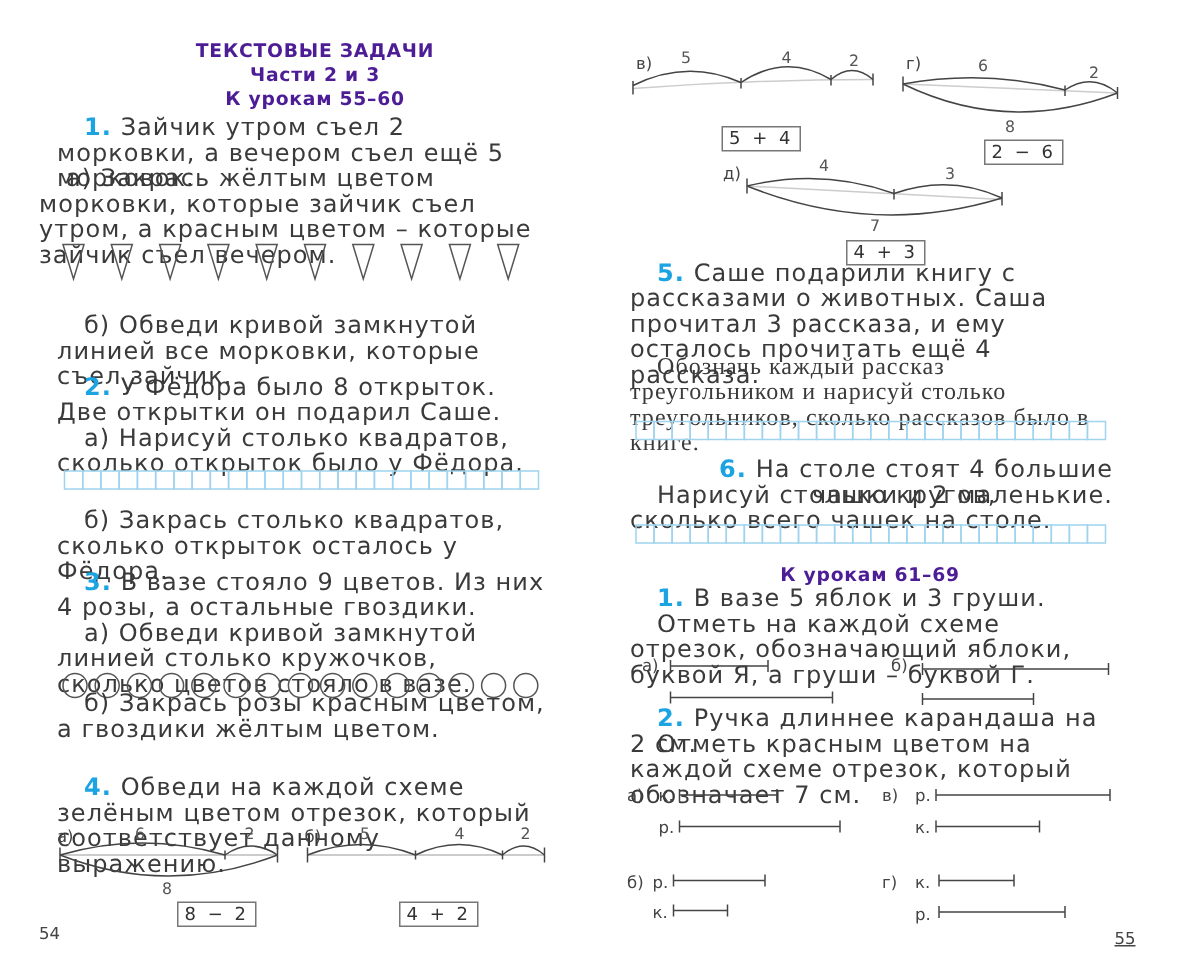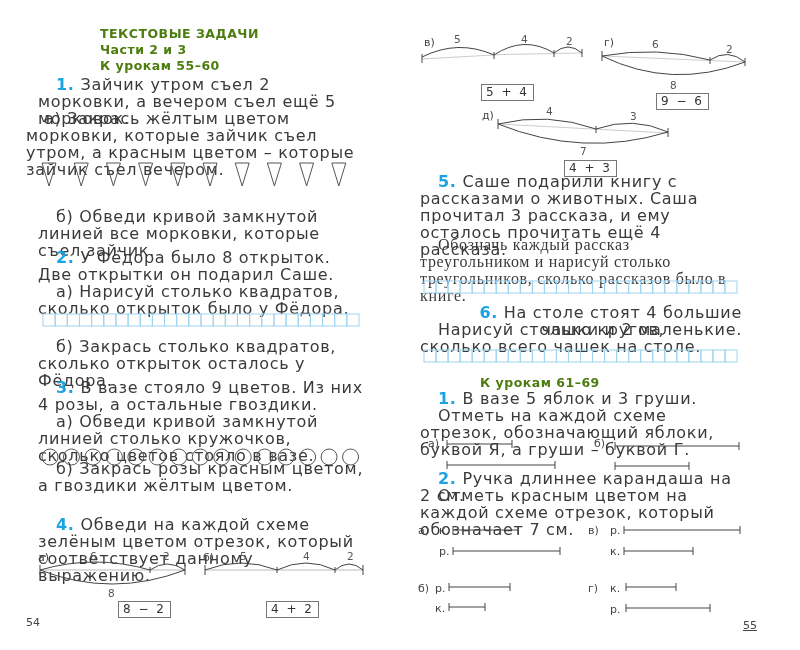--- a/index.html
+++ b/index.html
@@ -1,18 +1,18 @@
 <!DOCTYPE html>
 <html><head>
 <meta charset="utf-8">
 <style>
   html,body{margin:0;padding:0;background:#fff;}
   body{width:800px;height:650px;position:relative;overflow:hidden;font-family:"DejaVu Sans",sans-serif;color:#333;}
   .abs{position:absolute;}
-  .title{color:#4d7c0f;font-weight:bold;font-size:12.5px;letter-spacing:0.5px;}
+  .title{color:#4c1d95;font-weight:bold;text-align:center;font-size:12.5px;letter-spacing:0.5px;}
   .p{font-size:16px;line-height:17px;letter-spacing:0.7px;color:#3a3a3a;}
   .num{color:#1ba3e2;font-weight:bold;}
   .ind{text-indent:18px;}
   .box{border:1px solid #777;padding:0 4px;font-size:12px;line-height:15px;letter-spacing:2px;color:#333;background:#fff;}
   .lbl{font-size:11px;color:#444;}
   .small{font-size:10.5px;color:#555;}
   svg{position:absolute;overflow:visible;}
   .pgnum{font-size:11px;color:#444;}
 </style>
 </head>
@@ -164,21 +164,21 @@
   <svg style="left:602px;top:50px;" width="150" height="35">
     <line x1="0" y1="6" x2="143" y2="12" stroke="#ccc"></line>
     <line x1="0" y1="1" x2="0" y2="11" stroke="#444"></line>
     <line x1="108" y1="7" x2="108" y2="14" stroke="#444"></line>
     <line x1="143" y1="8" x2="143" y2="16" stroke="#444"></line>
     <path d="M0,6 Q55,-4 108,10" fill="none" stroke="#444"></path>
     <path d="M108,10 Q126,-2 143,12" fill="none" stroke="#444"></path>
     <path d="M0,6 Q70,40 143,12" fill="none" stroke="#444"></path>
   </svg>
   <div class="abs small" style="left:670px;top:79px;">8</div>
-  <div class="abs box" style="left:656px;top:93px;">9 − 6</div>
+  <div class="abs box" style="left:656px;top:93px;">2 − 6</div>
 
   <div class="abs lbl" style="left:482px;top:109px;">д)</div>
   <div class="abs small" style="left:546px;top:105px;">4</div>
   <div class="abs small" style="left:630px;top:110px;">3</div>
   <svg style="left:498px;top:118px;" width="175" height="35">
     <line x1="0" y1="6" x2="170" y2="15" stroke="#ccc"></line>
     <line x1="0" y1="1" x2="0" y2="11" stroke="#444"></line>
     <line x1="98" y1="8" x2="98" y2="15" stroke="#444"></line>
     <line x1="170" y1="10" x2="170" y2="19" stroke="#444"></line>
     <path d="M0,6 Q50,-6 98,11" fill="none" stroke="#444"></path>

